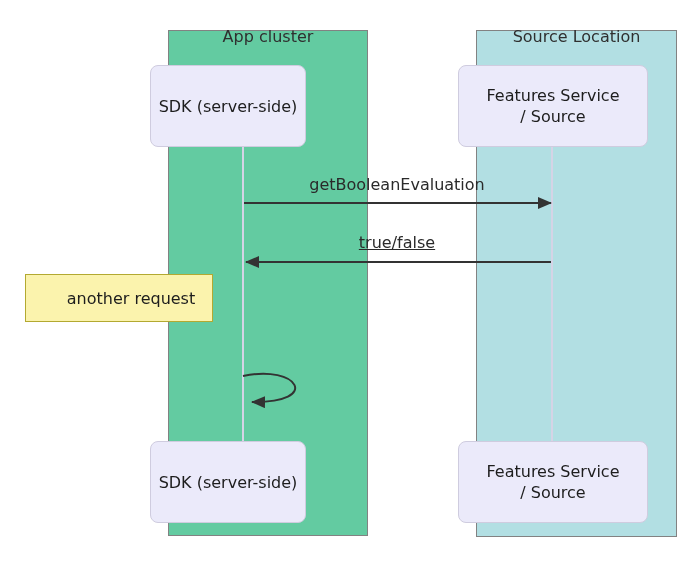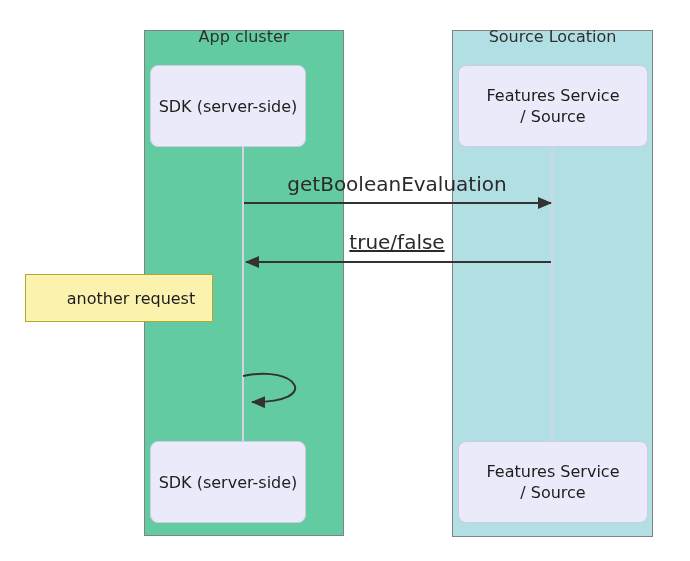--- a/index.html
+++ b/index.html
@@ -13,20 +13,21 @@
     height: 561px;
     background: #ffffff;
     font-family: "DejaVu Sans", "Liberation Sans", sans-serif;
     color: #2a2a2a;
     overflow: hidden;
   }
   .group {
     position: absolute;
     border: 1.5px solid #828282;
     box-sizing: border-box;
+    margin-left: 24px;
   }
   .group-app {
     left: 144px; top: 30px;
     width: 200px; height: 506px;
     background: #63cba1;
   }
   .group-remote {
     left: 452px; top: 30px;
     width: 201px; height: 507px;
     background: #b2dfe3;
@@ -67,21 +68,21 @@
   }
   .svg-layer {
     position: absolute;
     left: 0; top: 0;
     width: 690px;
     height: 561px;
     pointer-events: none;
   }
   .msg-label {
     position: absolute;
-    font-size: 20px;
+    font-size: 16px;
     line-height: 21px;
     text-align: center;
     color: #2a2a2a;
     white-space: nowrap;
   }
   .note {
     position: absolute;
     left: 25px; top: 274px;
     width: 188px; height: 48px;
     background: #fbf3ad;

